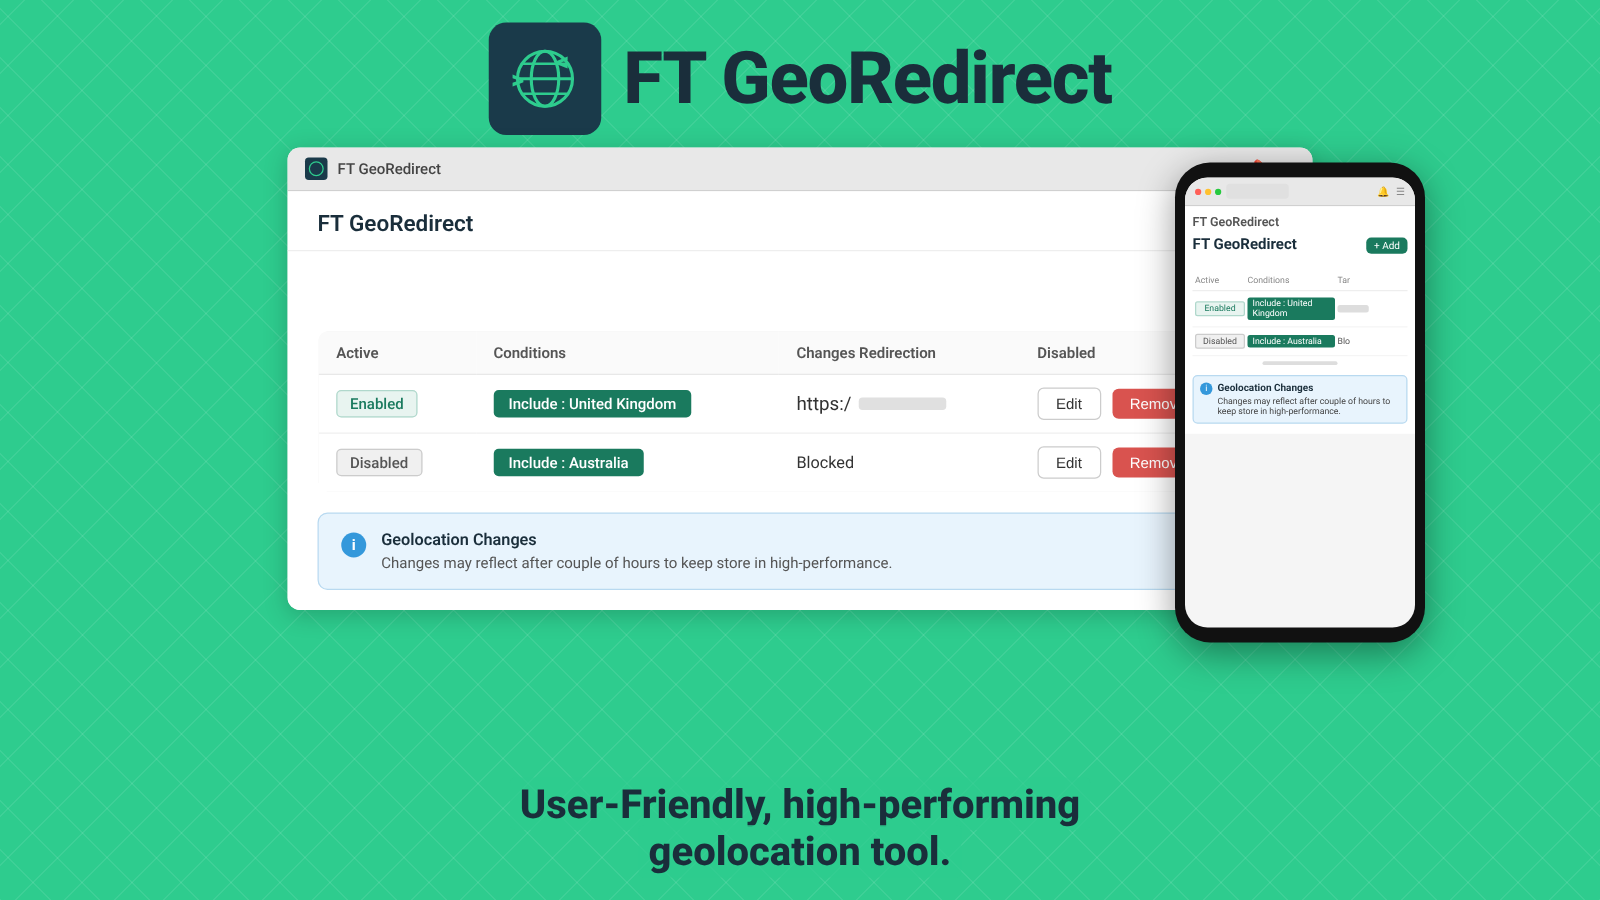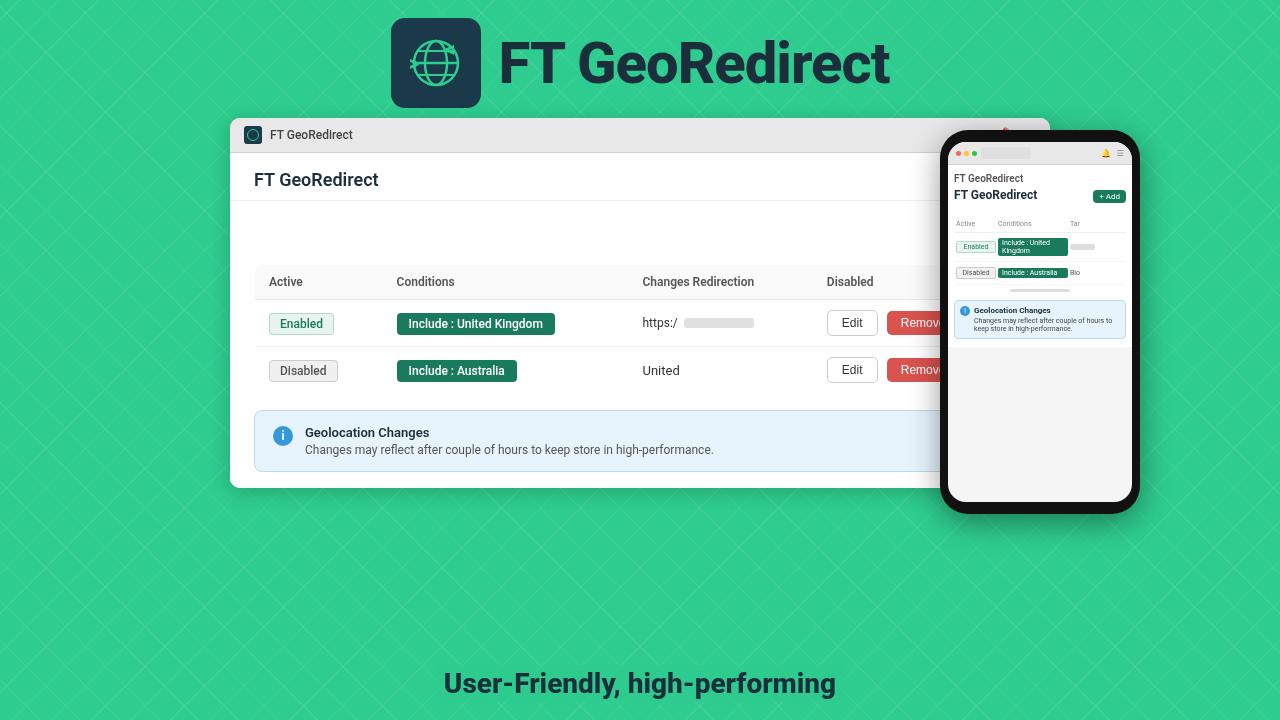--- a/index.html
+++ b/index.html
@@ -249,21 +249,21 @@
       border-radius: 4px;
       padding: 4px 12px;
       font-size: 12px;
       font-weight: 500;
     }
 
     .url-display {
       display: flex;
       align-items: center;
       gap: 6px;
-      font-size: 12px;
+      font-size: 15px;
       color: #333;
     }
 
     .url-bar {
       background: #e0e0e0;
       height: 10px;
       width: 70px;
       border-radius: 3px;
       display: inline-block;
     }
@@ -518,21 +518,21 @@
     
     .tagline-area {
       position: absolute;
       bottom: 20px;
       left: 0; right: 0;
       text-align: center;
       z-index: 1;
     }
 
     .tagline {
-      font-size: 28px;
+      font-size: 32px;
       font-weight: 800;
       color: #1a2e3b;
       display: inline-block;
     }
 
     .tagline span {
       background: rgba(46, 204, 142, 0.7);
       padding: 2px 8px;
       border-radius: 4px;
     }
@@ -623,21 +623,21 @@
             </tr>
 
             <tr>
               <td>
                 <span class="badge-disabled">Disabled</span>
               </td>
               <td>
                 <span class="condition-badge-au">Include : Australia</span>
               </td>
               <td>
-                <span>United</span>
+                <span>Blocked</span>
               </td>
               <td>
                 <button class="btn-edit">Edit</button>
                 <button class="btn-remove">Remove</button>
               </td>
             </tr>
           </tbody>
         </table>
 
         <div class="info-box">
@@ -706,14 +706,15 @@
           </div>
         </div>
       </div>
     </div>
   </div>
 </div>
 
 <div class="tagline-area">
   <div class="tagline">
     <span>User-Friendly, high-performing</span><br>
+    <span>geolocation tool.</span>
   </div>
 </div>
 
 </body></html>

